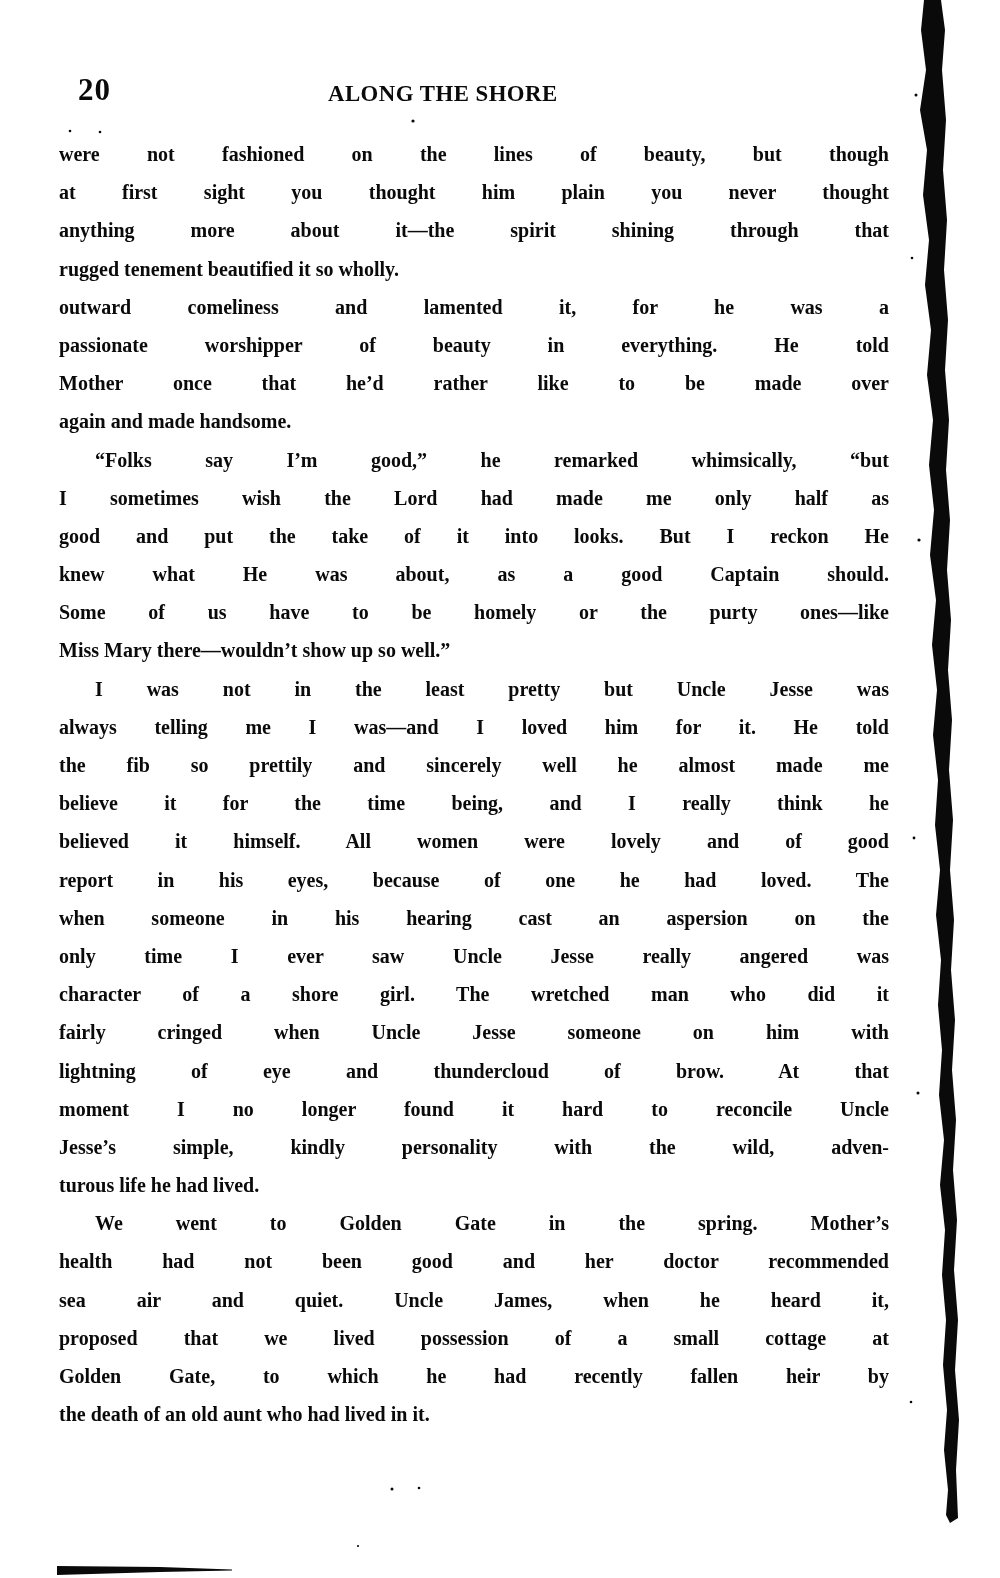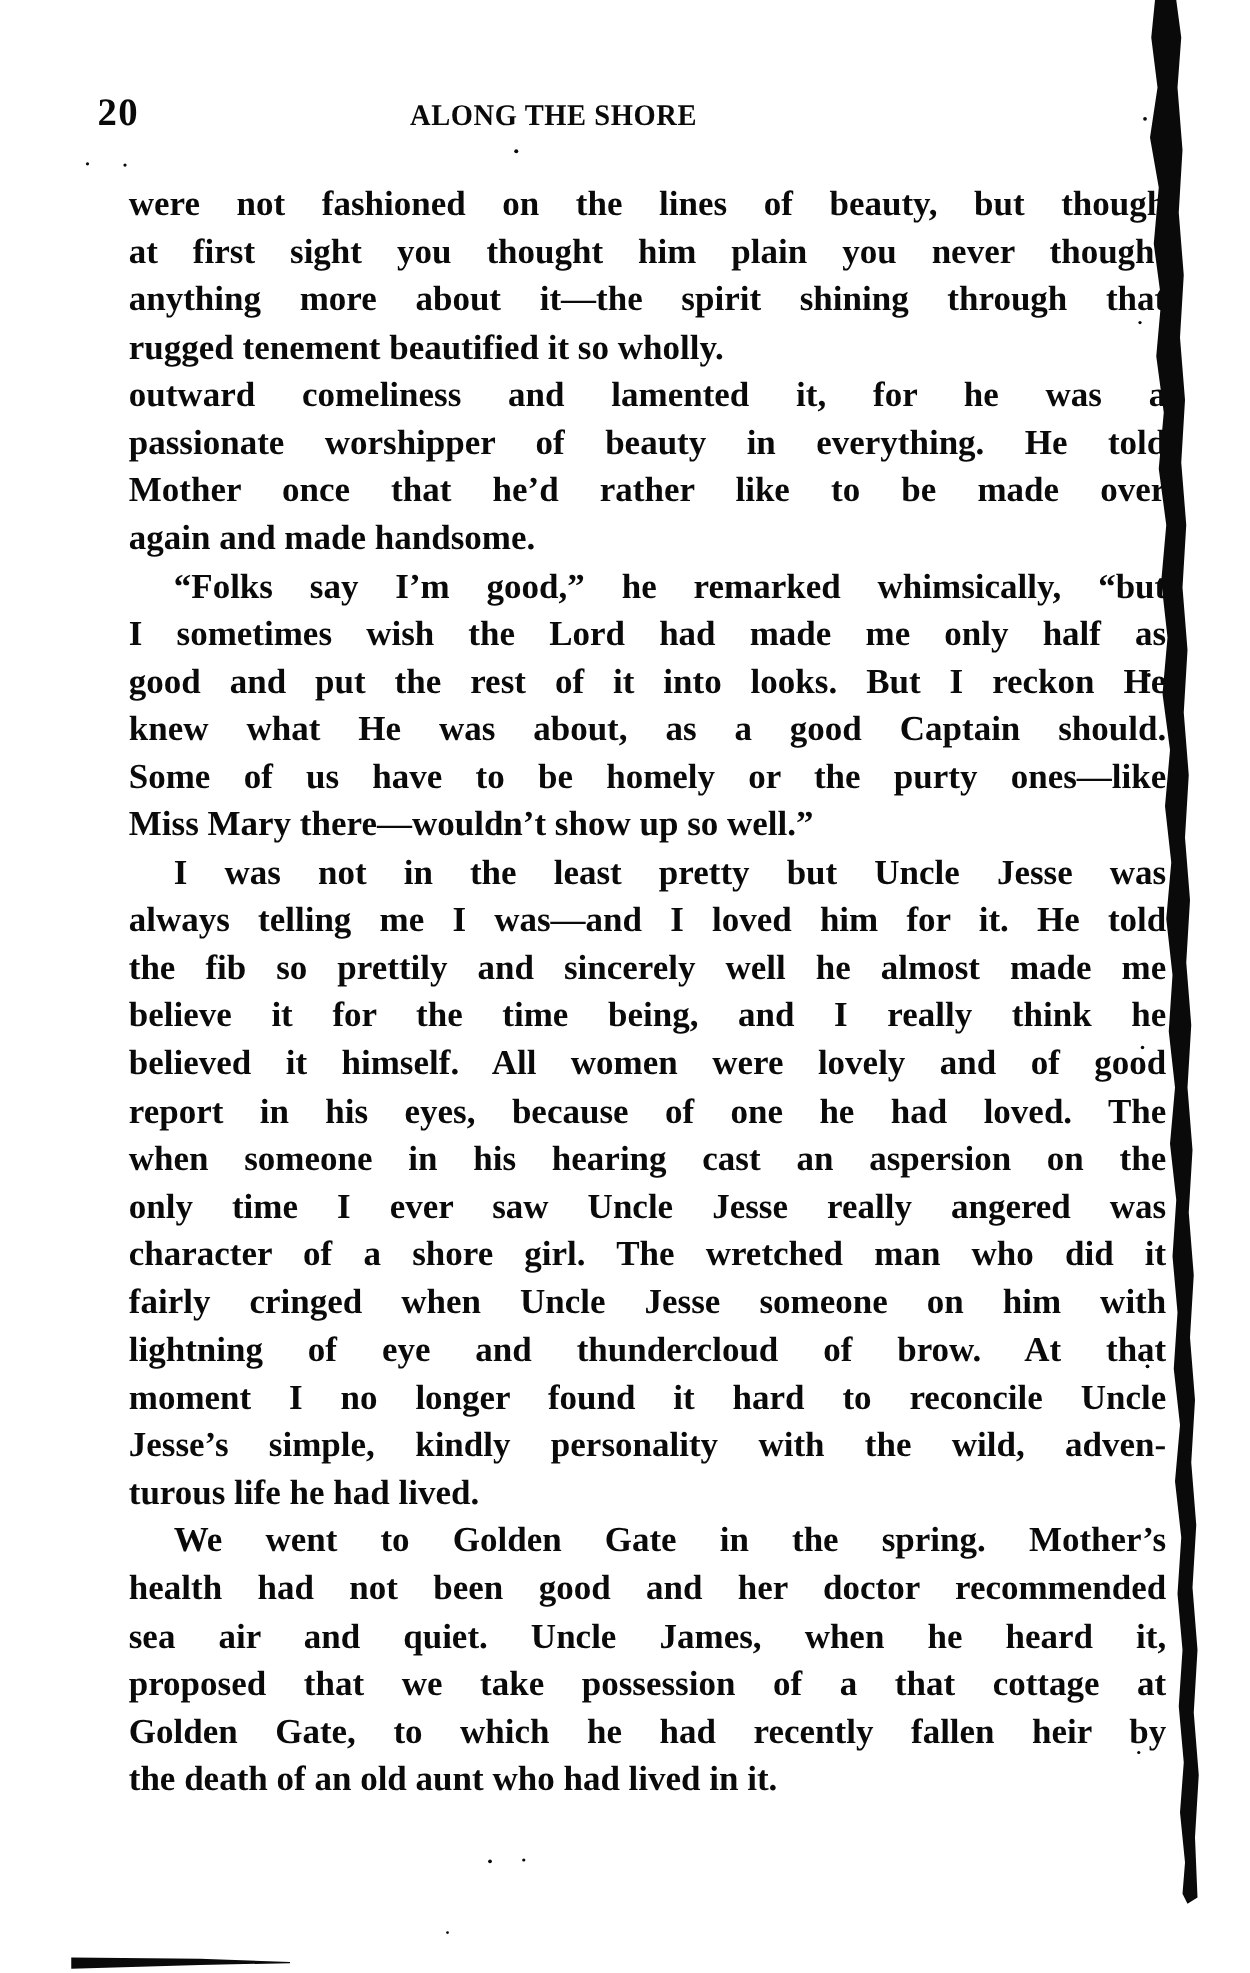--- a/index.html
+++ b/index.html
@@ -25,24 +25,23 @@
   .running-head{
     position:absolute;left:328px;top:80px;
     font-size:24px;font-weight:bold;
     letter-spacing:0.5px;
     transform:scaleX(0.95);
     transform-origin:left center;
     white-space:nowrap;
   }
   
   .body-text{
-    position:absolute;left:59px;top:145px;width:830px;
-    font-size:28px;font-weight:600;
+    position:absolute;left:59px;top:135px;width:830px;
+    font-size:20px;font-weight:600;
     text-rendering:optimizeLegibility;
-    margin-left:44px;
   }
   .para{margin:0;padding:0;}
   .line{
     height:38.2px;line-height:38.2px;
     white-space:nowrap;
     text-align:justify;
     text-align-last:justify;
     text-justify:inter-word;
   }
   .line.last{text-align-last:left;}
@@ -71,21 +70,21 @@
       </div>
       <div class="para">
         <div class="line">outward comeliness and lamented it, for he was a</div>
         <div class="line">passionate worshipper of beauty in everything. He told</div>
         <div class="line">Mother once that he’d rather like to be made over</div>
         <div class="line last">again and made handsome.</div>
       </div>
       <div class="para">
         <div class="line first">“Folks say I’m good,” he remarked whimsically, “but</div>
         <div class="line">I sometimes wish the Lord had made me only half as</div>
-        <div class="line">good and put the rest of it into looks. But I reckon He</div>
+        <div class="line">good and put the take of it into looks. But I reckon He</div>
         <div class="line">knew what He was about, as a good Captain should.</div>
         <div class="line">Some of us have to be homely or the purty ones—like</div>
         <div class="line last">Miss Mary there—wouldn’t show up so well.”</div>
       </div>
       <div class="para">
         <div class="line first">I was not in the least pretty but Uncle Jesse was</div>
         <div class="line">always telling me I was—and I loved him for it. He told</div>
         <div class="line">the fib so prettily and sincerely well he almost made me</div>
         <div class="line">believe it for the time being, and I really think he</div>
         <div class="line">believed it himself. All women were lovely and of good</div>
@@ -96,21 +95,21 @@
         <div class="line">fairly cringed when Uncle Jesse someone on him with</div>
         <div class="line">lightning of eye and thundercloud of brow. At that</div>
         <div class="line">moment I no longer found it hard to reconcile Uncle</div>
         <div class="line">Jesse’s simple, kindly personality with the wild, adven-</div>
         <div class="line last">turous life he had lived.</div>
       </div>
       <div class="para">
         <div class="line first">We went to Golden Gate in the spring. Mother’s</div>
         <div class="line">health had not been good and her doctor recommended</div>
         <div class="line">sea air and quiet. Uncle James, when he heard it,</div>
-        <div class="line">proposed that we take possession of a that cottage at</div>
+        <div class="line">proposed that we lived possession of a small cottage at</div>
         <div class="line">Golden Gate, to which he had recently fallen heir by</div>
         <div class="line last">the death of an old aunt who had lived in it.</div>
       </div>
     </main>
 
   <svg class="artifacts" viewBox="0 0 1000 1578" xmlns="http://www.w3.org/2000/svg" aria-hidden="true">
 
     <polygon fill="#0a0a0a" points="
       924,0 921,30 926,70 920,110 927,150 923,195 929,240 925,285 931,330 927,375
       933,420 929,465 934,510 930,555 936,600 932,645 937,690 933,735 938,780 935,825

